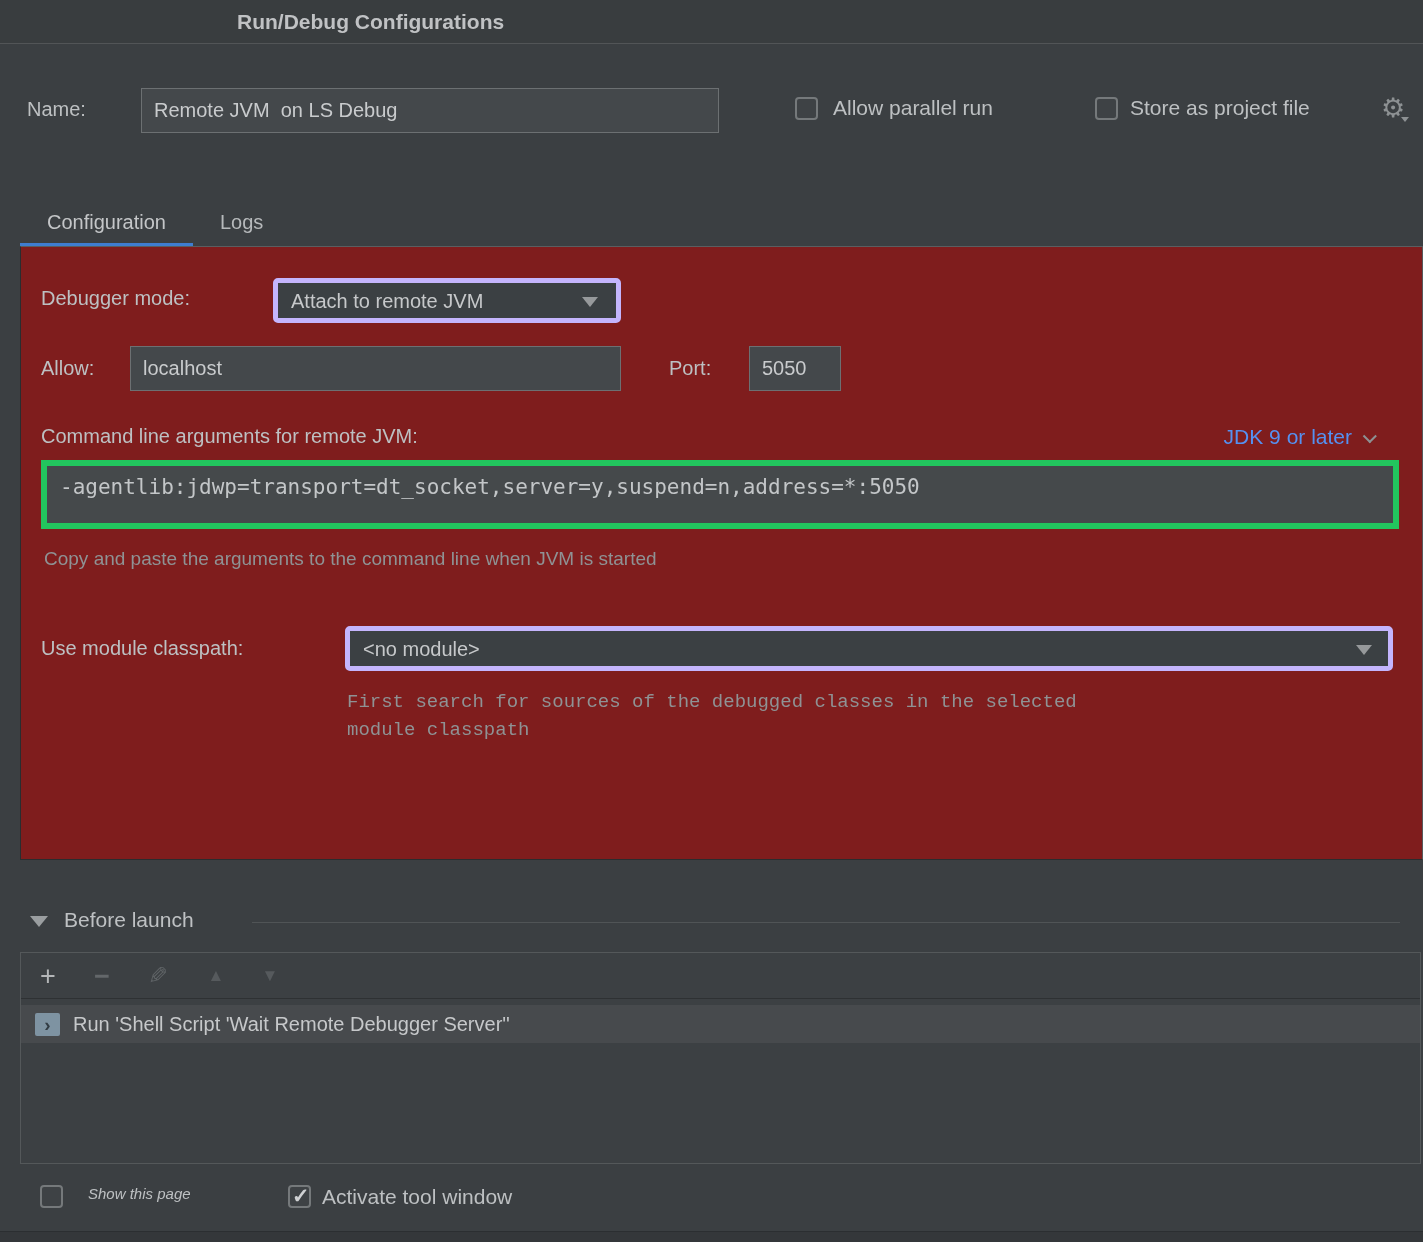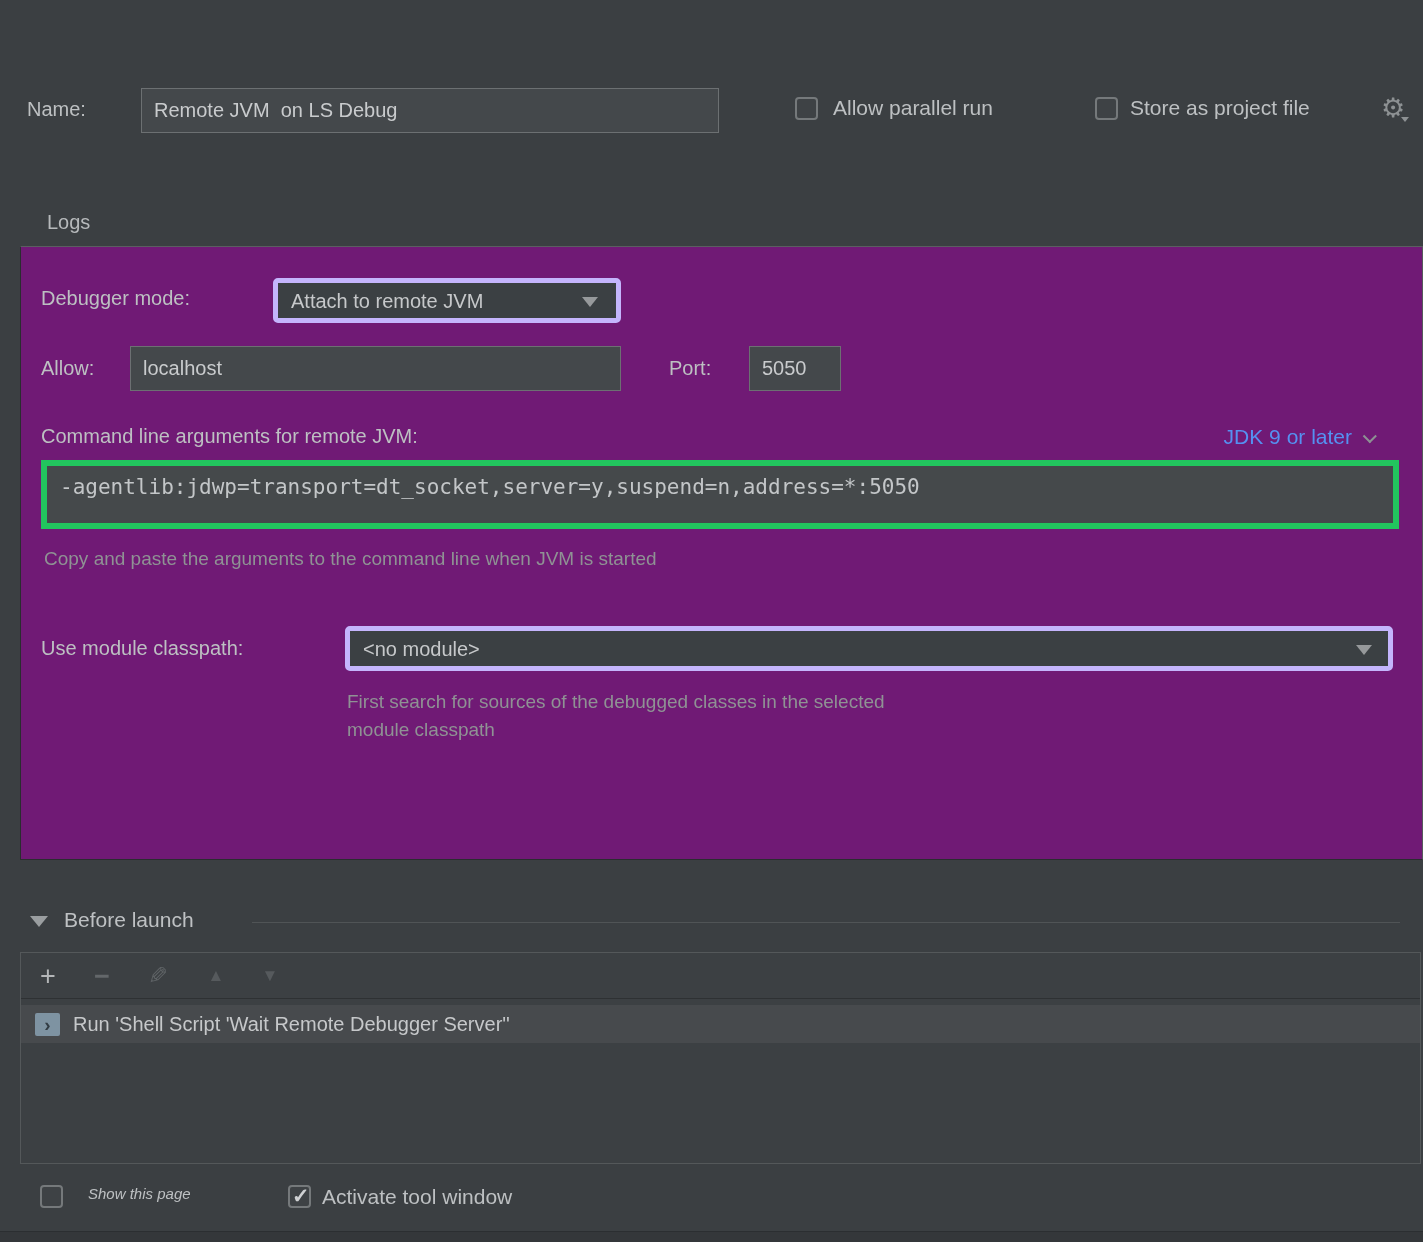--- a/index.html
+++ b/index.html
@@ -62,21 +62,21 @@
   .tab {
     padding:0 27px; height:46px; line-height:42px; font-size:20px;
     color:#b6b9bb; border-bottom:4px solid transparent; cursor:default;
   }
   .tab.selected { color:#c4c6c8; border-bottom-color:#3e7dd0; }
   
   .panel {
     position:absolute; left:20px; top:246px; width:1403px; height:614px;
     border-style:solid; border-width:1px;
     border-color:#5a5e60 #55595b #2a2d2f #2a2d2f;
-    background:#701a75;
+    background:#7f1d1d;
   }
   .dbg-label { position:absolute; left:20px; top:40px; }
   .dbg-combo { left:252px; top:31px; width:348px; height:45px; }
   .host-label { position:absolute; left:20px; top:110px; }
   .host-field { position:absolute; left:109px; top:99px; width:491px; height:45px; }
   .port-label { position:absolute; left:648px; top:110px; }
   .port-field { position:absolute; left:728px; top:99px; width:92px; height:45px; }
   .cmd-label { position:absolute; left:20px; top:178px; }
   .jdk-link { position:absolute; right:50px; top:178px; font-size:21px; color:#5591f1; cursor:pointer; }
   .jdk-chevron {
@@ -86,21 +86,21 @@
   }
   .cmd-box {
     position:absolute; left:20px; top:213px; width:1358px; height:69px;
     background:#45494b; border:6px solid #22c55e;
     font-family:"DejaVu Sans Mono", monospace; font-size:21px; color:#c3c6c8;
     padding:9px 13px; white-space:pre; overflow:hidden;
   }
   .cmd-hint { position:absolute; left:23px; top:301px; font-size:19px; color:#8f9294; }
   .module-label { position:absolute; left:20px; top:390px; }
   .module-combo { left:324px; top:379px; width:1048px; height:45px; }
-  .module-hint { position:absolute; left:326px; top:441px; font-size:19px; color:#8f9294; line-height:28px; }
+  .module-hint { position:absolute; left:326px; top:441px; font-size:19px; color:#8f9294; line-height:28px;font-family:Liberation Mono, monospace; }
   
   .bl-toggle {
     position:absolute; left:30px; top:916px; width:0; height:0;
     border-left:9px solid transparent; border-right:9px solid transparent;
     border-top:11px solid #9a9ea0; cursor:pointer;
   }
   .bl-title { position:absolute; left:64px; top:908px; font-size:21px; color:#bec1c3; }
   .bl-divider { position:absolute; left:252px; top:922px; width:1148px; height:1px; background:#50545  6; background:#505456; }
   .bl-panel {
     position:absolute; left:20px; top:952px; width:1401px; height:212px;
@@ -133,32 +133,36 @@
   .bottom-strip {
     position:absolute; left:0; bottom:0; width:1423px; height:11px;
     background:#34373a; border-top:1px solid #2b2e31;
   }
 </style>
 </head>
 <body>
 
 <div id="app">
 
+  <div class="titlebar">
+    <div class="title">Run/Debug Configurations</div>
+  </div>
 
   <div class="label name-label">Name:</div>
   <input class="textfield name-field" value="Remote JVM  on LS Debug" style="">
 
   <span class="checkbox cb-parallel"></span>
   <span class="label cb-parallel-label">Allow parallel run</span>
 
   <span class="checkbox cb-store"></span>
   <span class="label cb-store-label">Store as project file</span>
   <span class="gear"><span>⚙</span><span class="mini-arrow"></span></span>
 
   <div class="tabs">
+    <div class="tab selected">Configuration</div>
     <div class="tab">Logs</div>
   </div>
 
   <div class="panel">
 
     <div class="label dbg-label">Debugger mode:</div>
     <div class="combo dbg-combo">
       <span class="combo-text">Attach to remote JVM</span>
       <span class="arrow-down" style="right:18px;"></span>
     </div>

